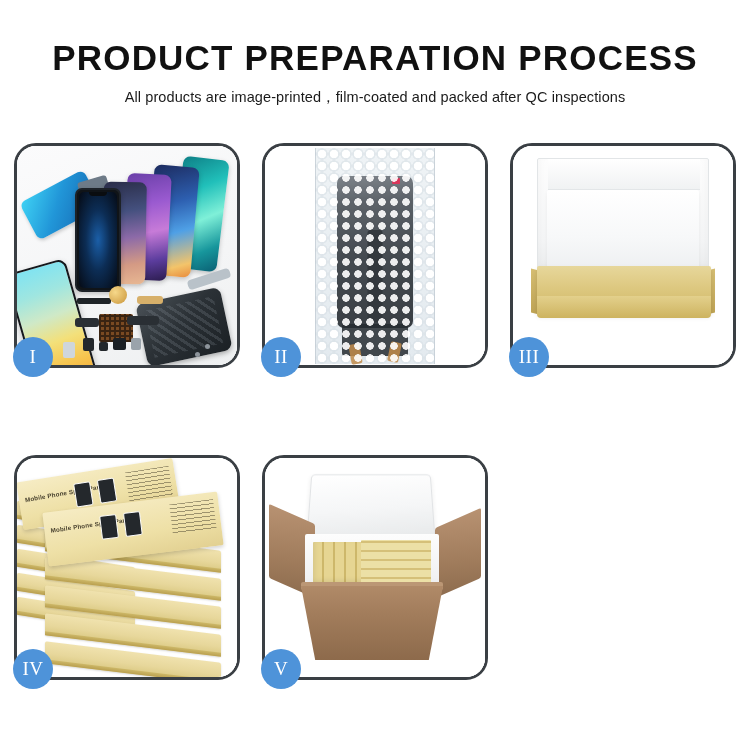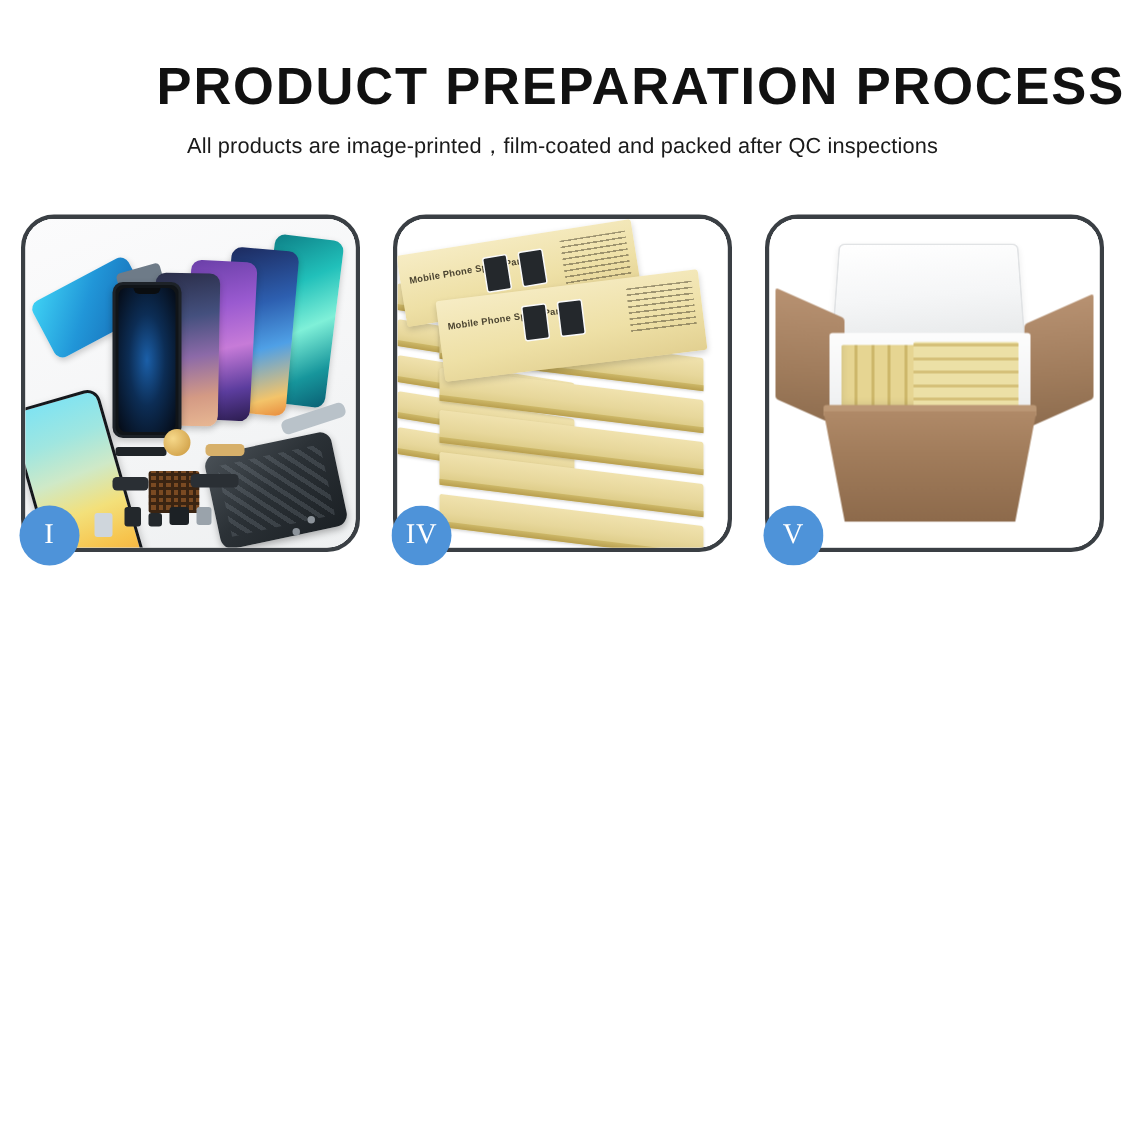--- a/index.html
+++ b/index.html
@@ -15,21 +15,20 @@
   
   .header { position:absolute; top:0; left:0; width:750px; text-align:center; }
   .main-title {
     margin-top: 38px;
     font-size: 35px;
     font-weight: 700;
     letter-spacing: 1.2px;
     color: #111111;
     font-family: "Liberation Sans", sans-serif;
     white-space: nowrap;
-    text-align: right;
   }
   .sub-title {
     margin-top: 10px;
     font-size: 14.5px;
     font-weight: 400;
     color: #1a1a1a;
     letter-spacing: 0.1px;
     white-space: nowrap;
   }
 
@@ -376,21 +375,50 @@
           <div class="part p-sq4"></div>
           <div class="part p-sim"></div>
           <div class="part p-screw1"></div>
           <div class="part p-screw2"></div>
           <div class="part p-tool"></div>
         </div>
       </div>
       <div class="badge">I</div>
     </div>
 
-
+    <div class="panel">
+      <div class="panel-inner">
+        <div class="scene2">
+          <div class="bubblewrap">
+            <div class="lcd-in-wrap"></div>
+            <div class="wrap-flex"></div>
+            <div class="wrap-conn-l"></div>
+            <div class="wrap-conn-r"></div>
+            <div class="wrap-red"></div>
+            <div class="bubble-sheen"></div>
+          </div>
+        </div>
+      </div>
+      <div class="badge">II</div>
+    </div>
+
+    <div class="panel">
+      <div class="panel-inner">
+        <div class="scene3">
+          <div class="box3-lid"></div>
+          <div class="box3-foam"></div>
+          <div class="box3-flapL"></div>
+          <div class="box3-flapR"></div>
+          <div class="box3-bubble"></div>
+          <div class="box3-tray"></div>
+          <div class="box3-tray-front"></div>
+        </div>
+      </div>
+      <div class="badge">III</div>
+    </div>
 
     <div class="panel">
       <div class="panel-inner">
         <div class="scene4">
           <div class="stack">
             <div class="kbox kL1">
                 <div class="kbox-edge"></div>
               </div>
             <div class="kbox kL2">
                 <div class="kbox-edge"></div>

